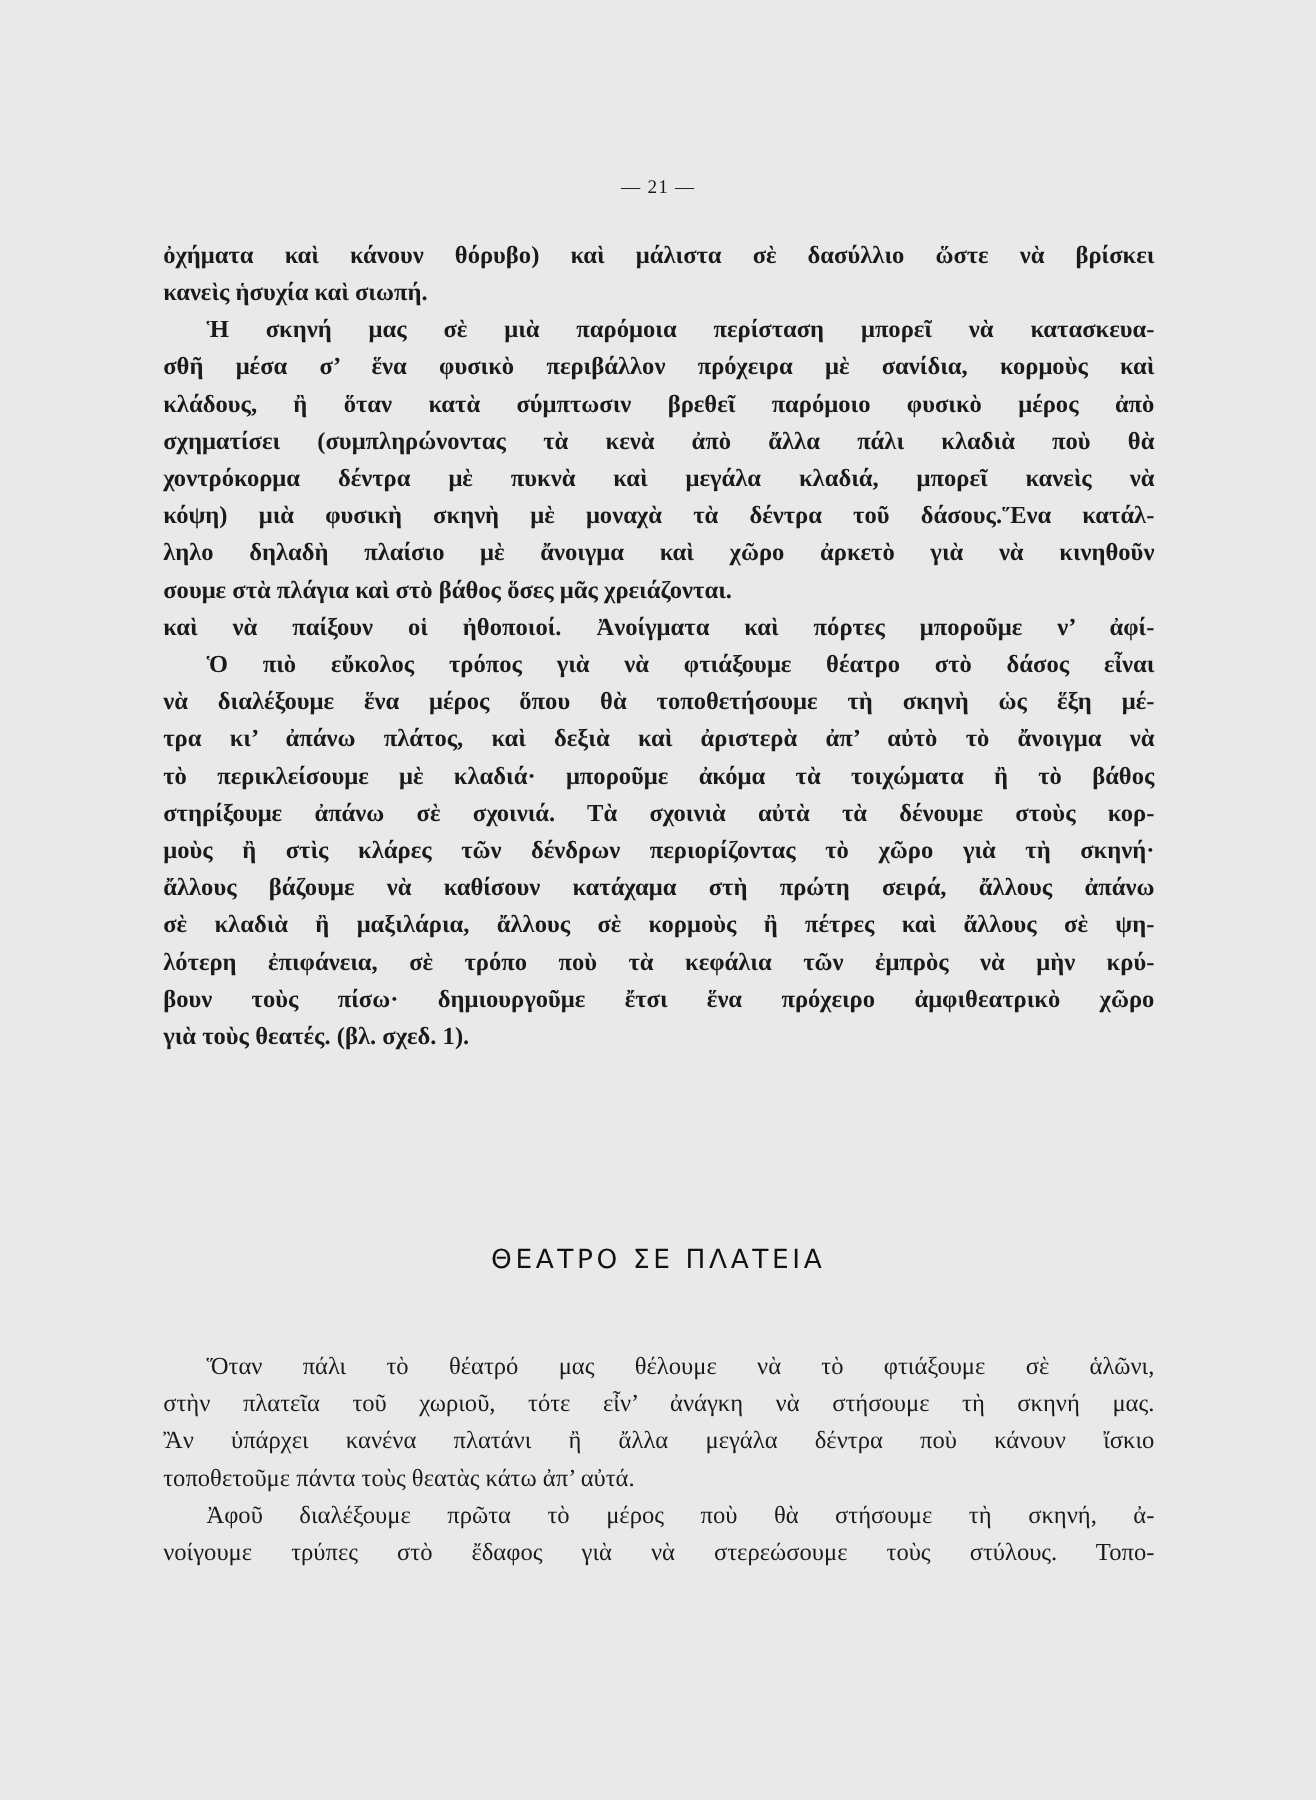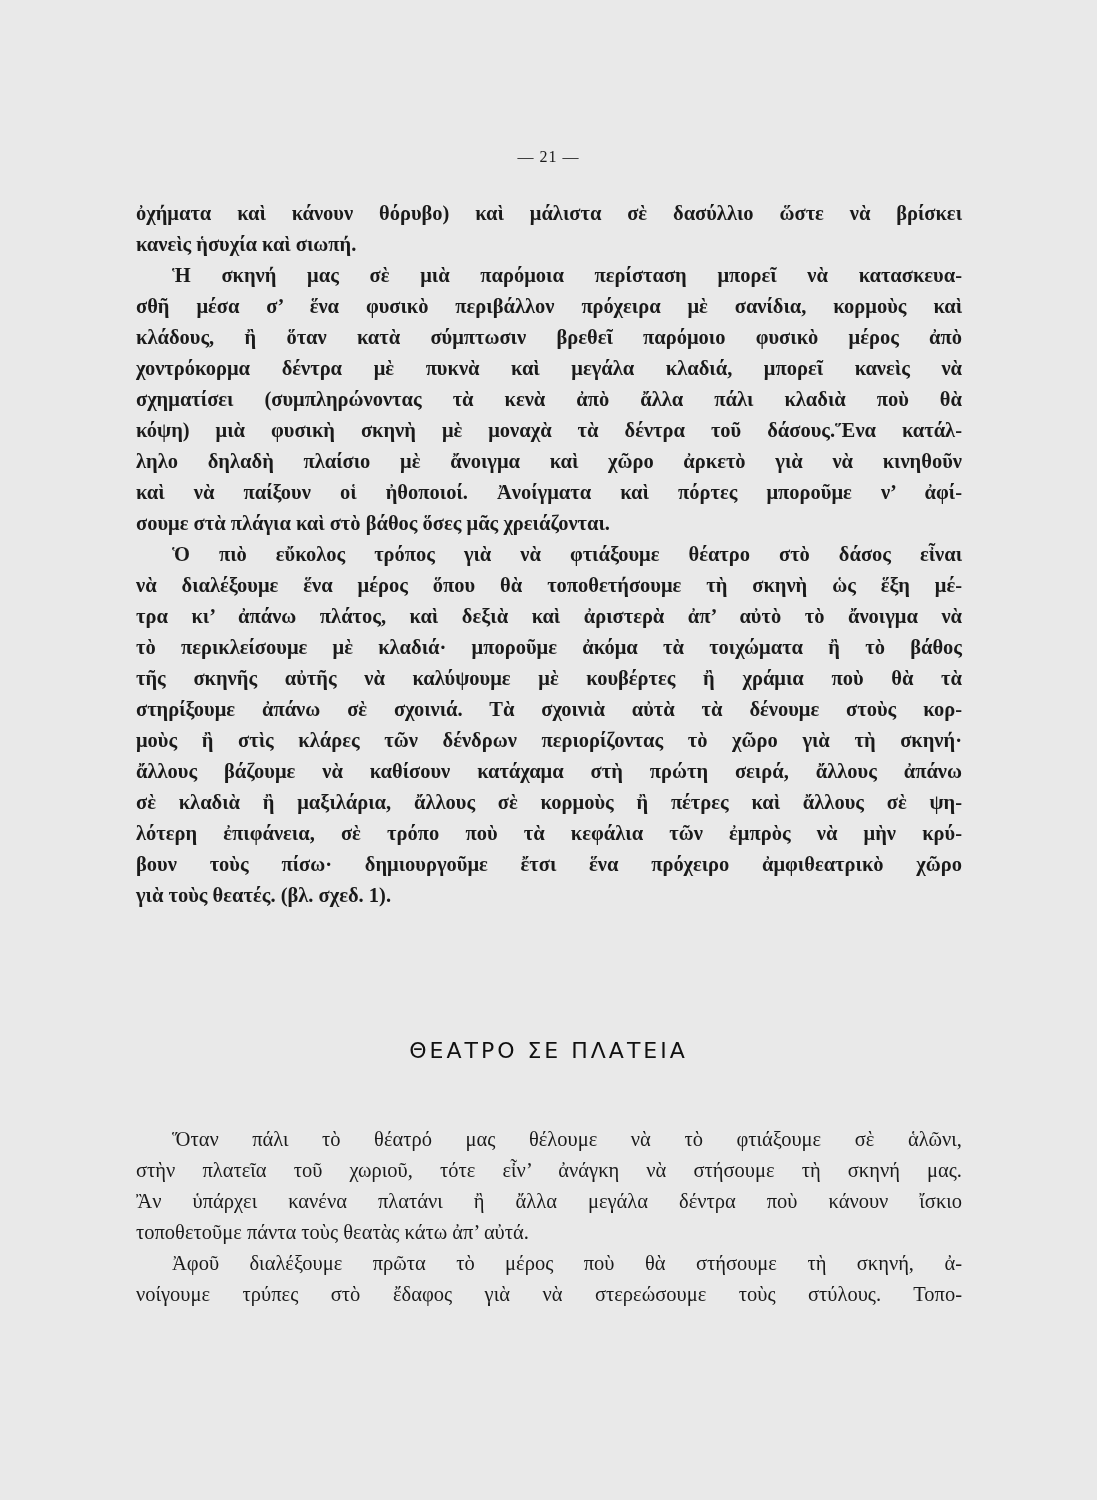--- a/index.html
+++ b/index.html
@@ -48,31 +48,30 @@
 <body>
 
 <div class="page-number">— 21 —</div>
 
 <div id="block1" class="block">
   <span class="line">ὀχήματα καὶ κάνουν θόρυβο) καὶ μάλιστα σὲ δασύλλιο ὥστε νὰ βρίσκει</span>
   <span class="line last">κανεὶς ἡσυχία καὶ σιωπή.</span>
   <span class="line indent">Ἡ σκηνή μας σὲ μιὰ παρόμοια περίσταση μπορεῖ νὰ κατασκευα-</span>
   <span class="line">σθῆ μέσα σ’ ἕνα φυσικὸ περιβάλλον πρόχειρα μὲ σανίδια, κορμοὺς καὶ</span>
   <span class="line">κλάδους, ἢ ὅταν κατὰ σύμπτωσιν βρεθεῖ παρόμοιο φυσικὸ μέρος ἀπὸ</span>
+  <span class="line">σχηματίσει (συμπληρώνοντας τὰ κενὰ ἀπὸ ἄλλα πάλι κλαδιὰ ποὺ θὰ</span>
   <span class="line">χοντρόκορμα δέντρα μὲ πυκνὰ καὶ μεγάλα κλαδιά, μπορεῖ κανεὶς νὰ</span>
-  <span class="line">σχηματίσει (συμπληρώνοντας τὰ κενὰ ἀπὸ ἄλλα πάλι κλαδιὰ ποὺ θὰ</span>
   <span class="line">κόψη) μιὰ φυσικὴ σκηνὴ μὲ μοναχὰ τὰ δέντρα τοῦ δάσους.Ἕνα κατάλ-</span>
   <span class="line">ληλο δηλαδὴ πλαίσιο μὲ ἄνοιγμα καὶ χῶρο ἀρκετὸ γιὰ νὰ κινηθοῦν</span>
+  <span class="line last">σουμε στὰ πλάγια καὶ στὸ βάθος ὅσες μᾶς χρειάζονται.</span>
   <span class="line">καὶ νὰ παίξουν οἱ ἠθοποιοί. Ἀνοίγματα καὶ πόρτες μποροῦμε ν’ ἀφί-</span>
-  <span class="line last">σουμε στὰ πλάγια καὶ στὸ βάθος ὅσες μᾶς χρειάζονται.</span>
   <span class="line indent">Ὁ πιὸ εὔκολος τρόπος γιὰ νὰ φτιάξουμε θέατρο στὸ δάσος εἶναι</span>
   <span class="line">νὰ διαλέξουμε ἕνα μέρος ὅπου θὰ τοποθετήσουμε τὴ σκηνὴ ὡς ἕξη μέ-</span>
   <span class="line">τρα κι’ ἀπάνω πλάτος, καὶ δεξιὰ καὶ ἀριστερὰ ἀπ’ αὐτὸ τὸ ἄνοιγμα νὰ</span>
   <span class="line">τὸ περικλείσουμε μὲ κλαδιά· μποροῦμε ἀκόμα τὰ τοιχώματα ἢ τὸ βάθος</span>
-  <span class="line">τῆς σκηνῆς αὐτῆς νὰ καλύψουμε μὲ κουβέρτες ἢ χράμια ποὺ θὰ τὰ</span>
   <span class="line">στηρίξουμε ἀπάνω σὲ σχοινιά. Τὰ σχοινιὰ αὐτὰ τὰ δένουμε στοὺς κορ-</span>
   <span class="line">μοὺς ἢ στὶς κλάρες τῶν δένδρων περιορίζοντας τὸ χῶρο γιὰ τὴ σκηνή·</span>
   <span class="line">ἄλλους βάζουμε νὰ καθίσουν κατάχαμα στὴ πρώτη σειρά, ἄλλους ἀπάνω</span>
   <span class="line">σὲ κλαδιὰ ἢ μαξιλάρια, ἄλλους σὲ κορμοὺς ἢ πέτρες καὶ ἄλλους σὲ ψη-</span>
   <span class="line">λότερη ἐπιφάνεια, σὲ τρόπο ποὺ τὰ κεφάλια τῶν ἐμπρὸς νὰ μὴν κρύ-</span>
   <span class="line">βουν τοὺς πίσω· δημιουργοῦμε ἔτσι ἕνα πρόχειρο ἀμφιθεατρικὸ χῶρο</span>
   <span class="line last">γιὰ τοὺς θεατές. (βλ. σχεδ. 1).</span>
 </div>
 
 <h2 class="heading">ΘΕΑΤΡΟ ΣΕ ΠΛΑΤΕΙΑ</h2>

